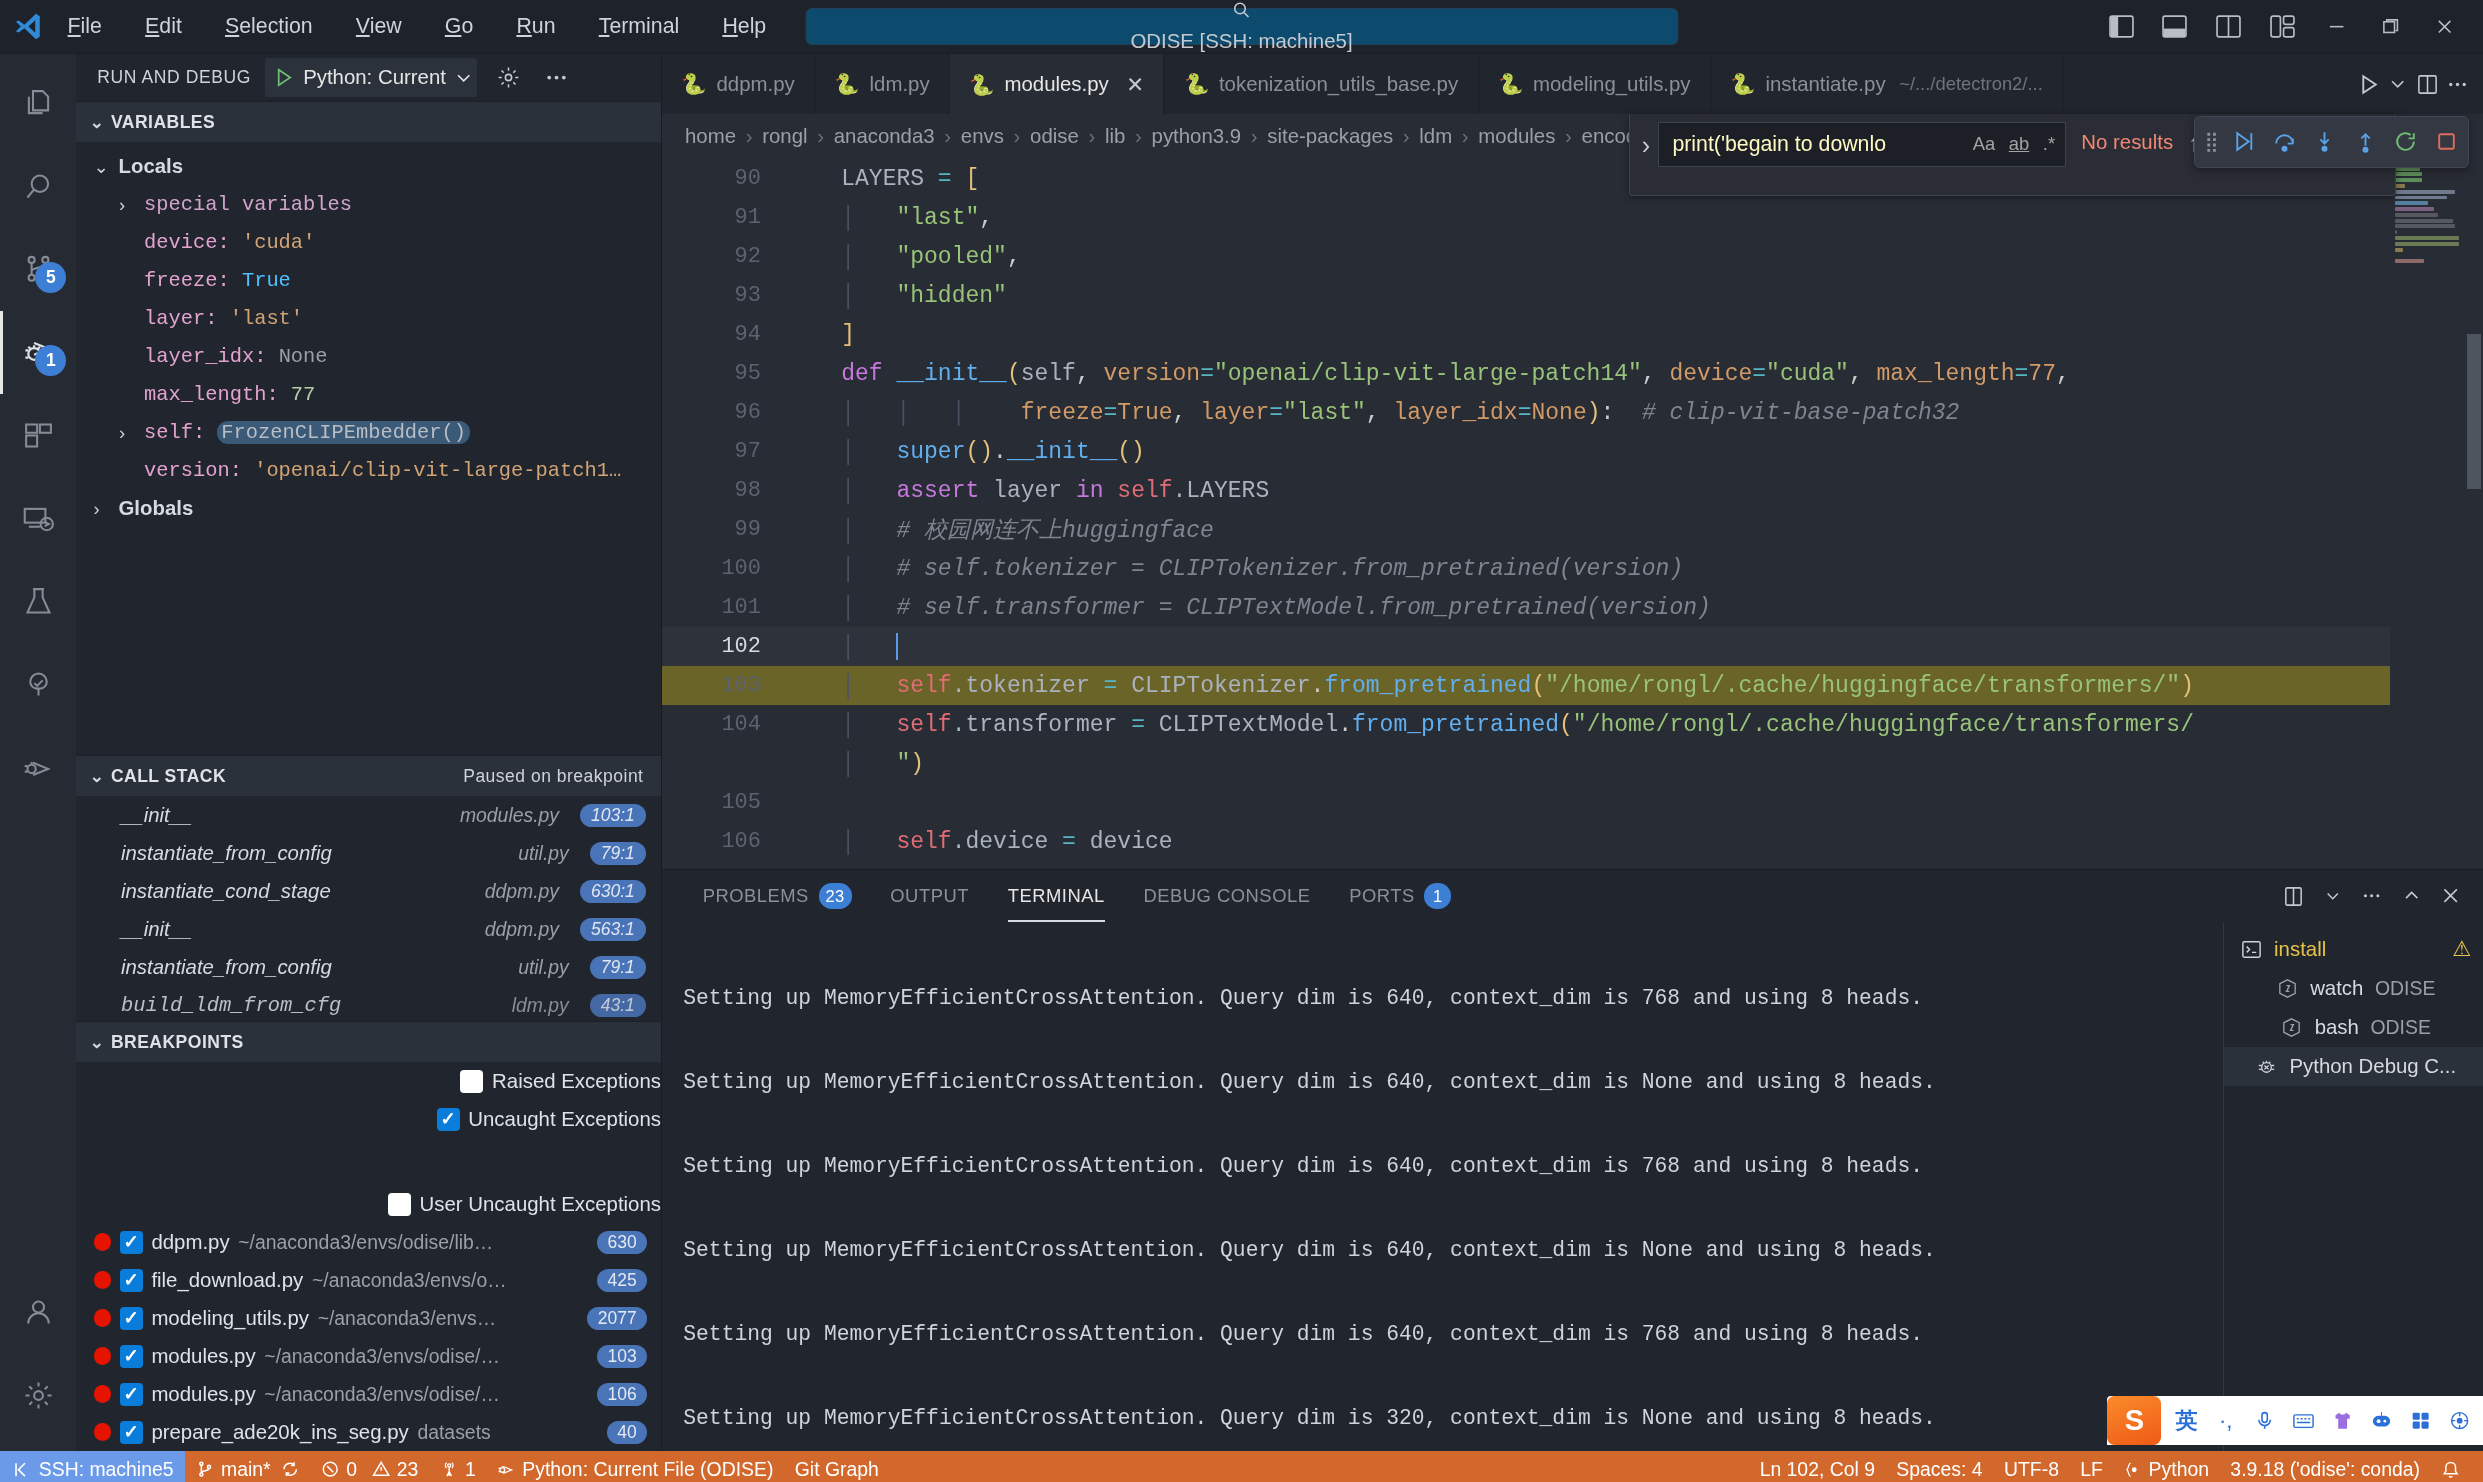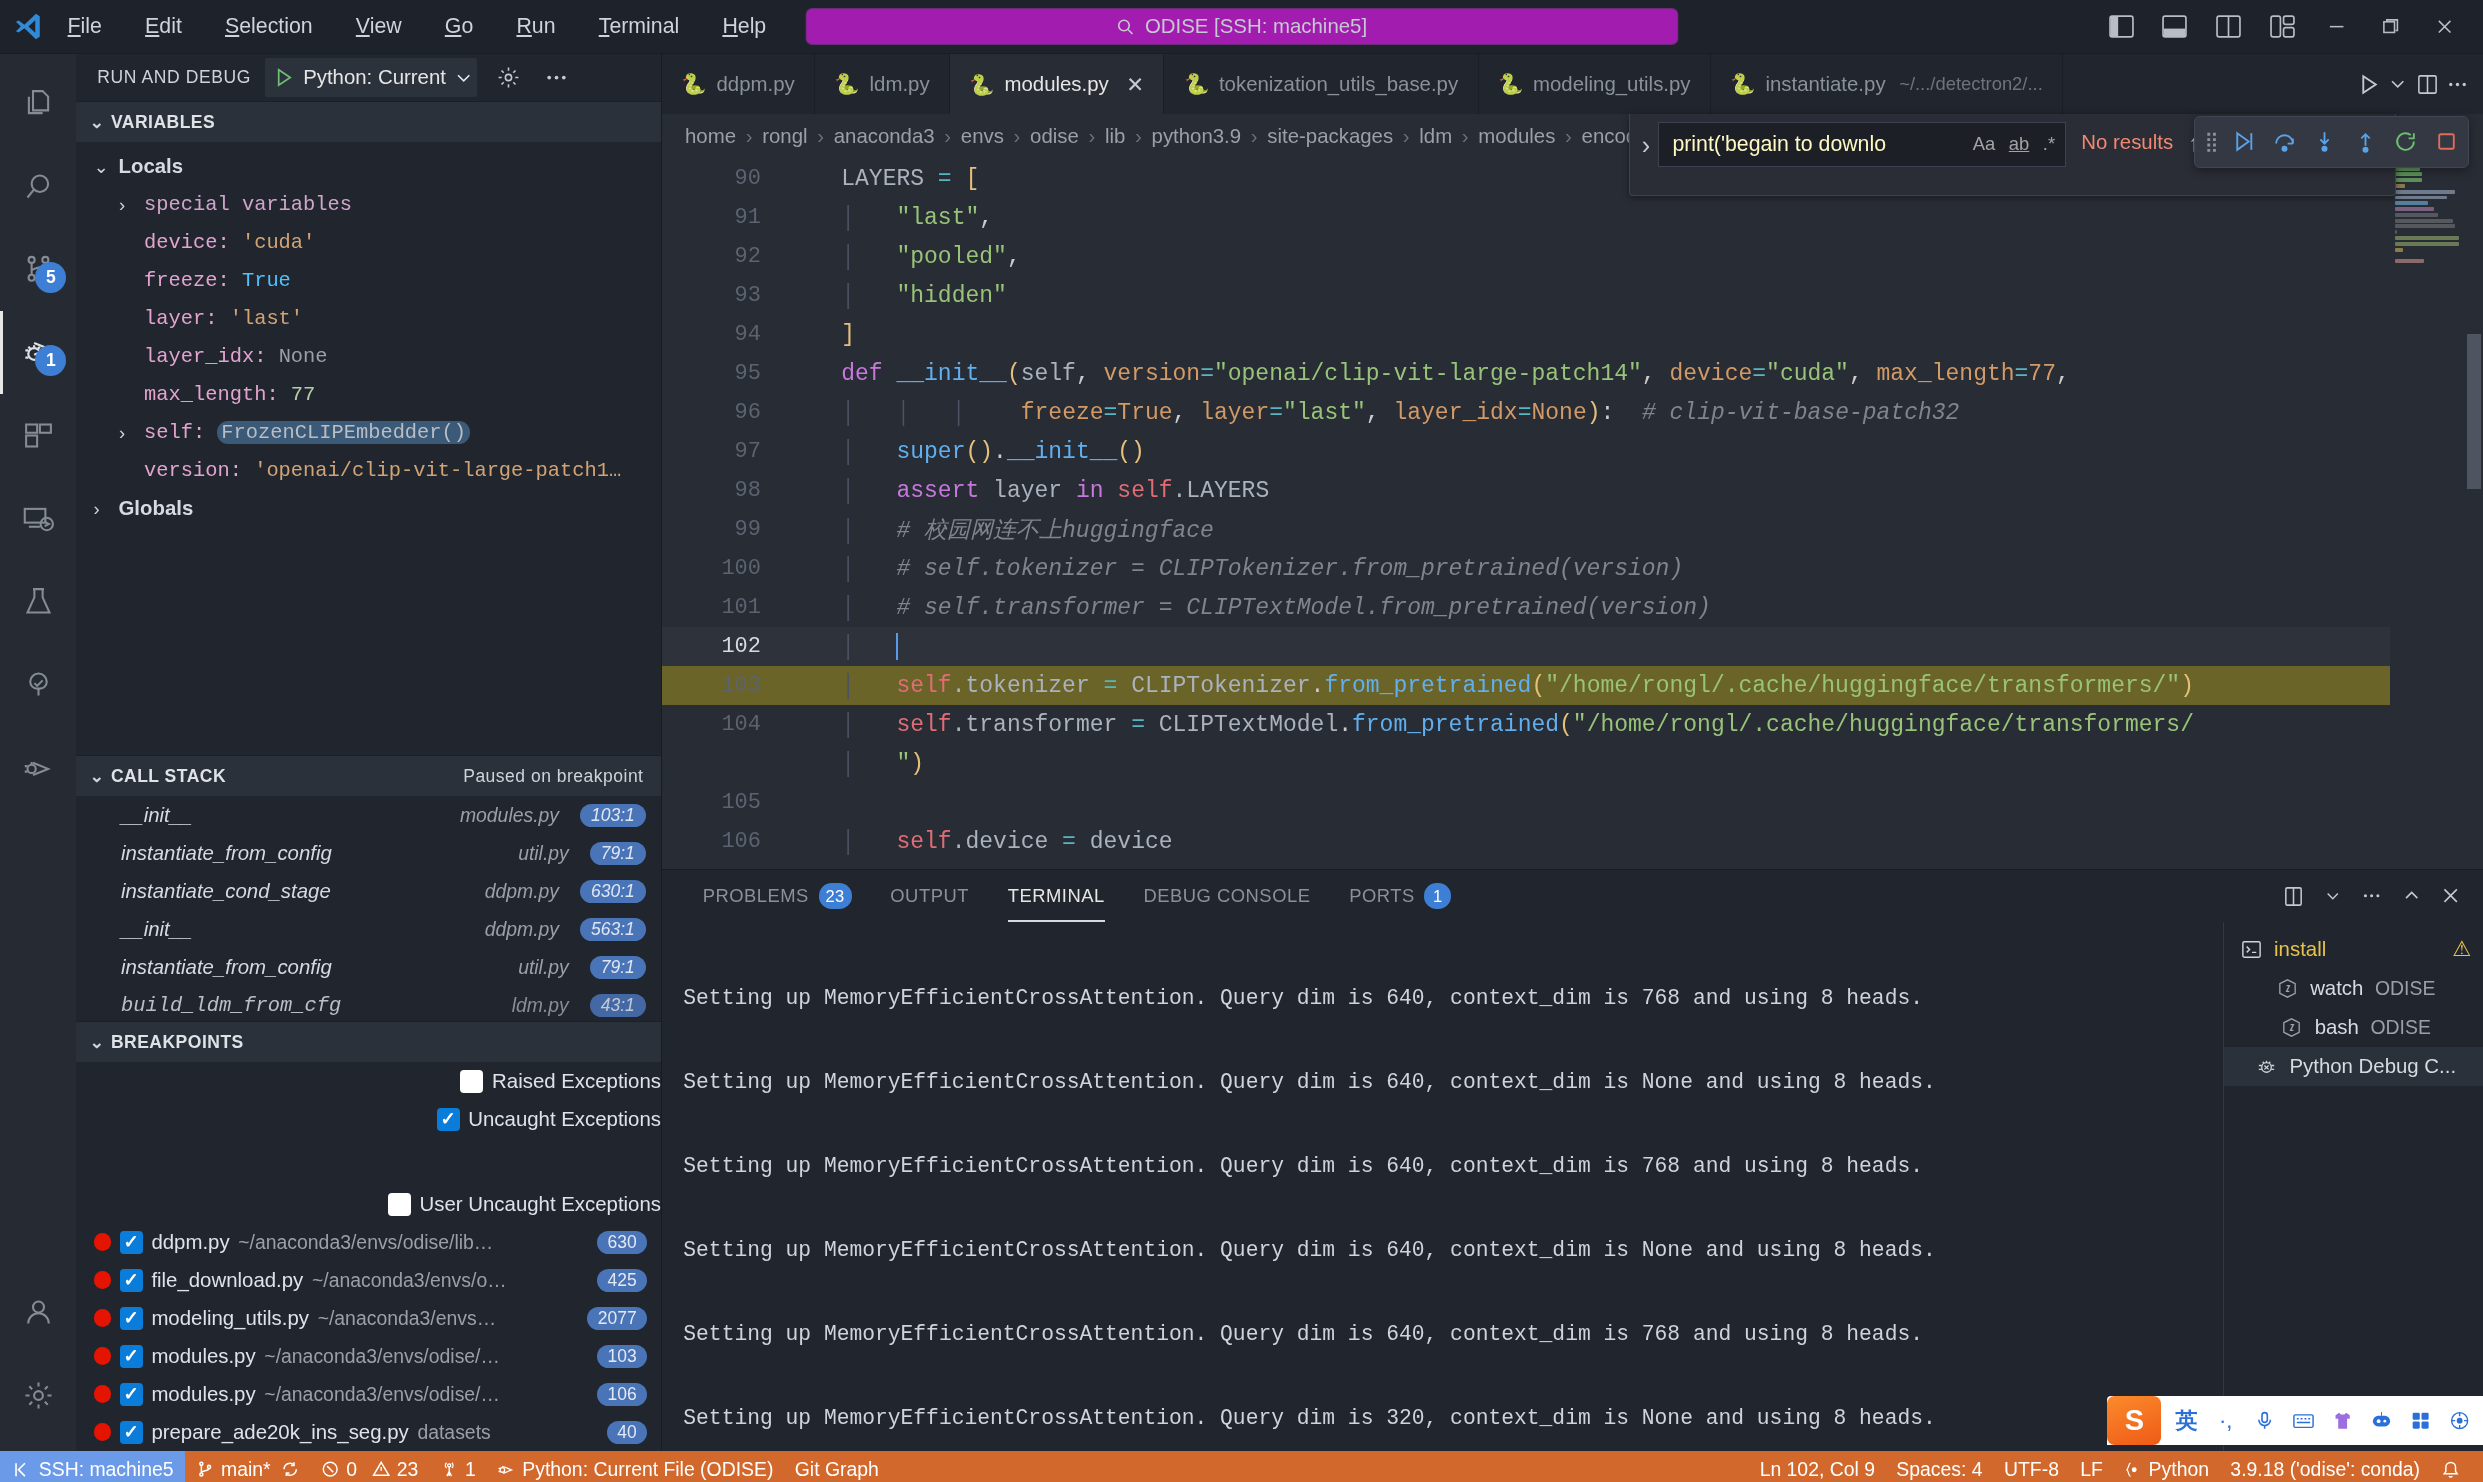--- a/index.html
+++ b/index.html
@@ -16,23 +16,23 @@
   #titlebar {
     height:54px; background:#1e222a; display:flex; align-items:center;
     position:relative; border-bottom:1px solid #191d24;
   }
   #vscode-logo { width:54px; display:flex; align-items:center; justify-content:center; }
   #menu { display:flex; align-items:center; gap:16px; }
   .menu-item { padding:3.9px 13.6px; font-size:21.3px; color:#cfd3da; cursor:default; }
   .menu-item u { text-decoration:underline; }
   #titlebar-center {
     position:absolute; left:50%; transform:translateX(-50%);
-    width:873px; height:37px; background:#a21caf; border:1px solid #33394380;
+    width:873px; height:37px; background:#0c4a6e; border:1px solid #33394380;
     border-radius:6.8px; display:flex; align-items:center; justify-content:center;
-    gap:9.7px; font-size:20.4px; color:#c5c9d0;
+    gap:9.7px; font-size:20.4px; color:#c5c9d0;flex-direction:column;
   }
   #titlebar-right { margin-left:auto; display:flex; align-items:center; gap:3.9px; padding-right:13.6px; }
   .tb-btn { width:50px; height:47px; display:flex; align-items:center; justify-content:center; }
 
   
   #body-row { display:flex; height:1397px; }
 
   
   #activitybar {
     width:76px; background:#262b33; display:flex; flex-direction:column;

